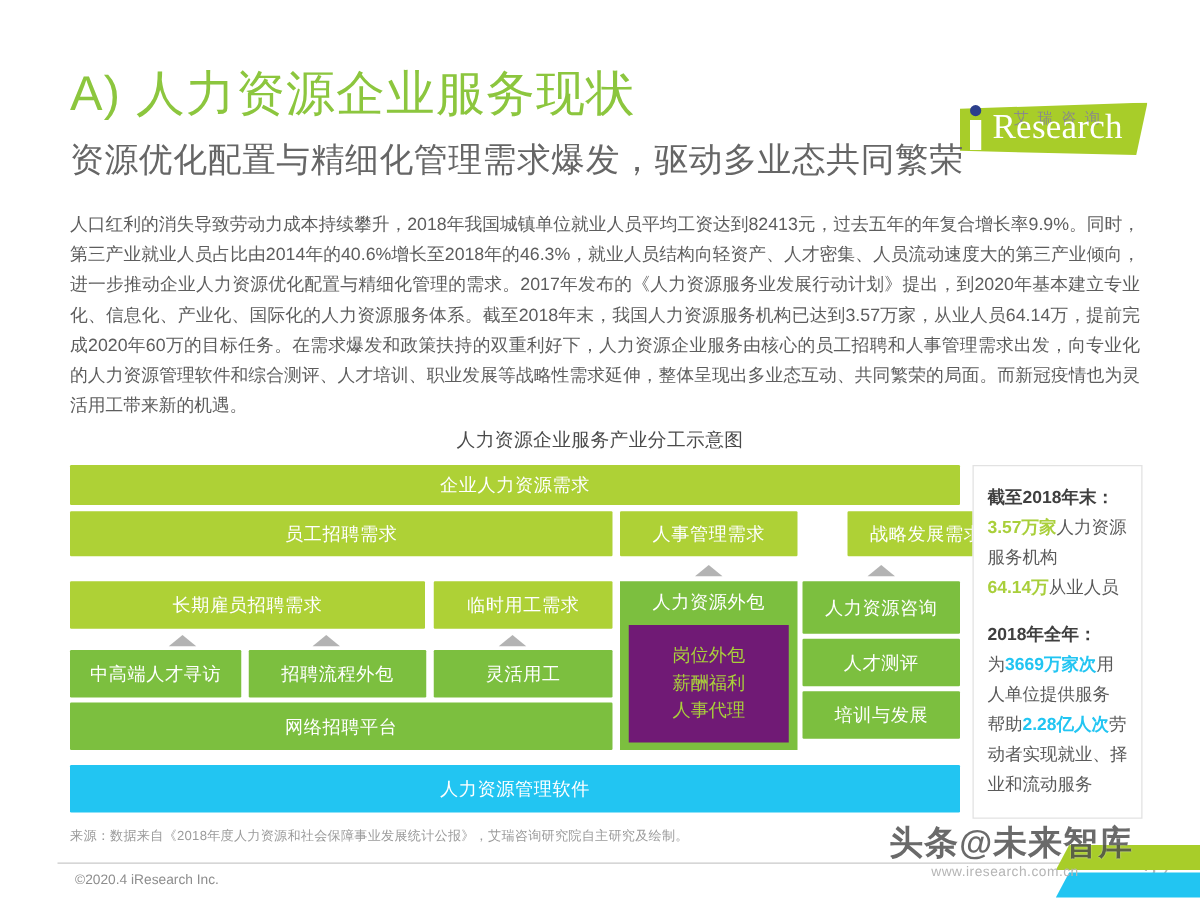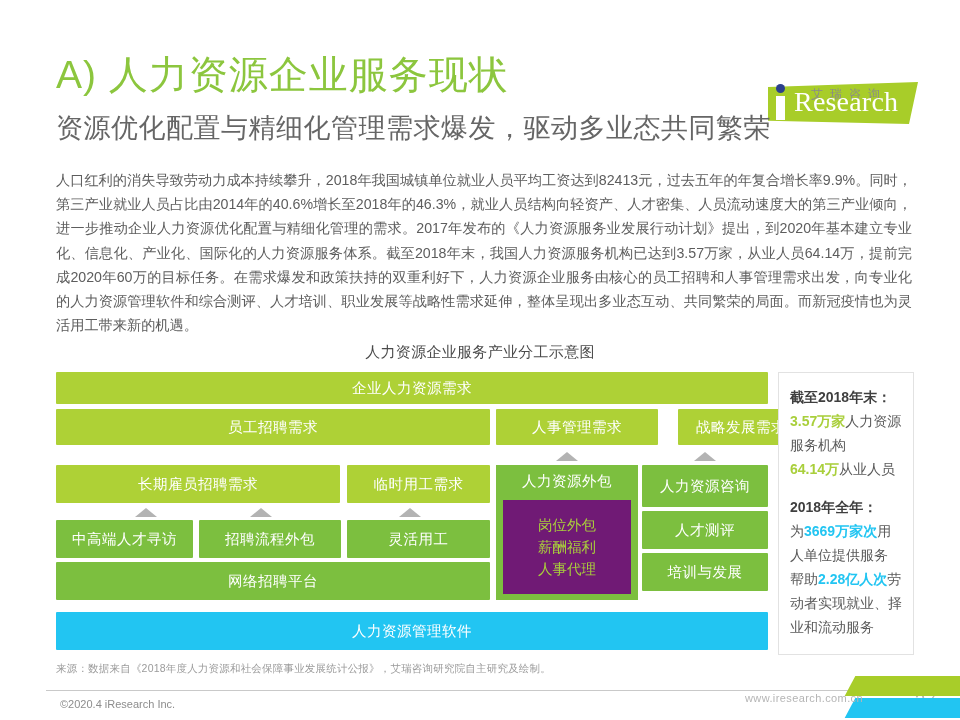--- a/index.html
+++ b/index.html
@@ -139,21 +139,21 @@
 
   <div class="para">人口红利的消失导致劳动力成本持续攀升，2018年我国城镇单位就业人员平均工资达到82413元，过去五年的年复合增长率9.9%。同时，第三产业就业人员占比由2014年的40.6%增长至2018年的46.3%，就业人员结构向轻资产、人才密集、人员流动速度大的第三产业倾向，进一步推动企业人力资源优化配置与精细化管理的需求。2017年发布的《人力资源服务业发展行动计划》提出，到2020年基本建立专业化、信息化、产业化、国际化的人力资源服务体系。截至2018年末，我国人力资源服务机构已达到3.57万家，从业人员64.14万，提前完成2020年60万的目标任务。在需求爆发和政策扶持的双重利好下，人力资源企业服务由核心的员工招聘和人事管理需求出发，向专业化的人力资源管理软件和综合测评、人才培训、职业发展等战略性需求延伸，整体呈现出多业态互动、共同繁荣的局面。而新冠疫情也为灵活用工带来新的机遇。</div>
 
   <div class="chart-title">人力资源企业服务产业分工示意图</div>
 
   <div class="diagram">
 
     <div class="box g1" style="left:0;top:0;width:712px;height:32px;">企业人力资源需求</div>
 
     <div class="box g1" style="left:0;top:37px;width:434px;height:36px;">员工招聘需求</div>
-    <div class="box g1" style="left:440px;top:37px;width:162px;height:36px;">人事管理需求</div>
+    <div class="box g1" style="left:440px;top:37px;width:142px;height:36px;">人事管理需求</div>
     <div class="box g1" style="left:586px;top:37px;width:126px;height:36px;margin-left:36px;">战略发展需求</div>
 
     <div class="tri" style="left:500px;top:80px;"></div>
     <div class="tri" style="left:638px;top:80px;"></div>
 
     <div class="box g1" style="left:0;top:93px;width:284px;height:38px;">长期雇员招聘需求</div>
     <div class="box g1" style="left:291px;top:93px;width:143px;height:38px;">临时用工需求</div>
 
     <div class="g2-frame" style="left:440px;top:93px;width:142px;height:135px;"></div>
     <div class="box" style="left:440px;top:93px;width:142px;height:32px;">人力资源外包</div>
@@ -199,15 +199,16 @@
 
   <div class="src">来源：数据来自《2018年度人力资源和社会保障事业发展统计公报》，艾瑞咨询研究院自主研究及绘制。</div>
   <div class="foot-rule"></div>
   <div class="copy">©2020.4 iResearch Inc.</div>
   <div class="pageno">27</div>
 
   <div class="corner">
     <i class="c1"></i>
     <i class="c2"></i>
   </div>
+  <div class="wm">头条@未来智库</div>
   <div class="wm-url">www.iresearch.com.cn</div>
 
 </div>
 
 </body></html>

